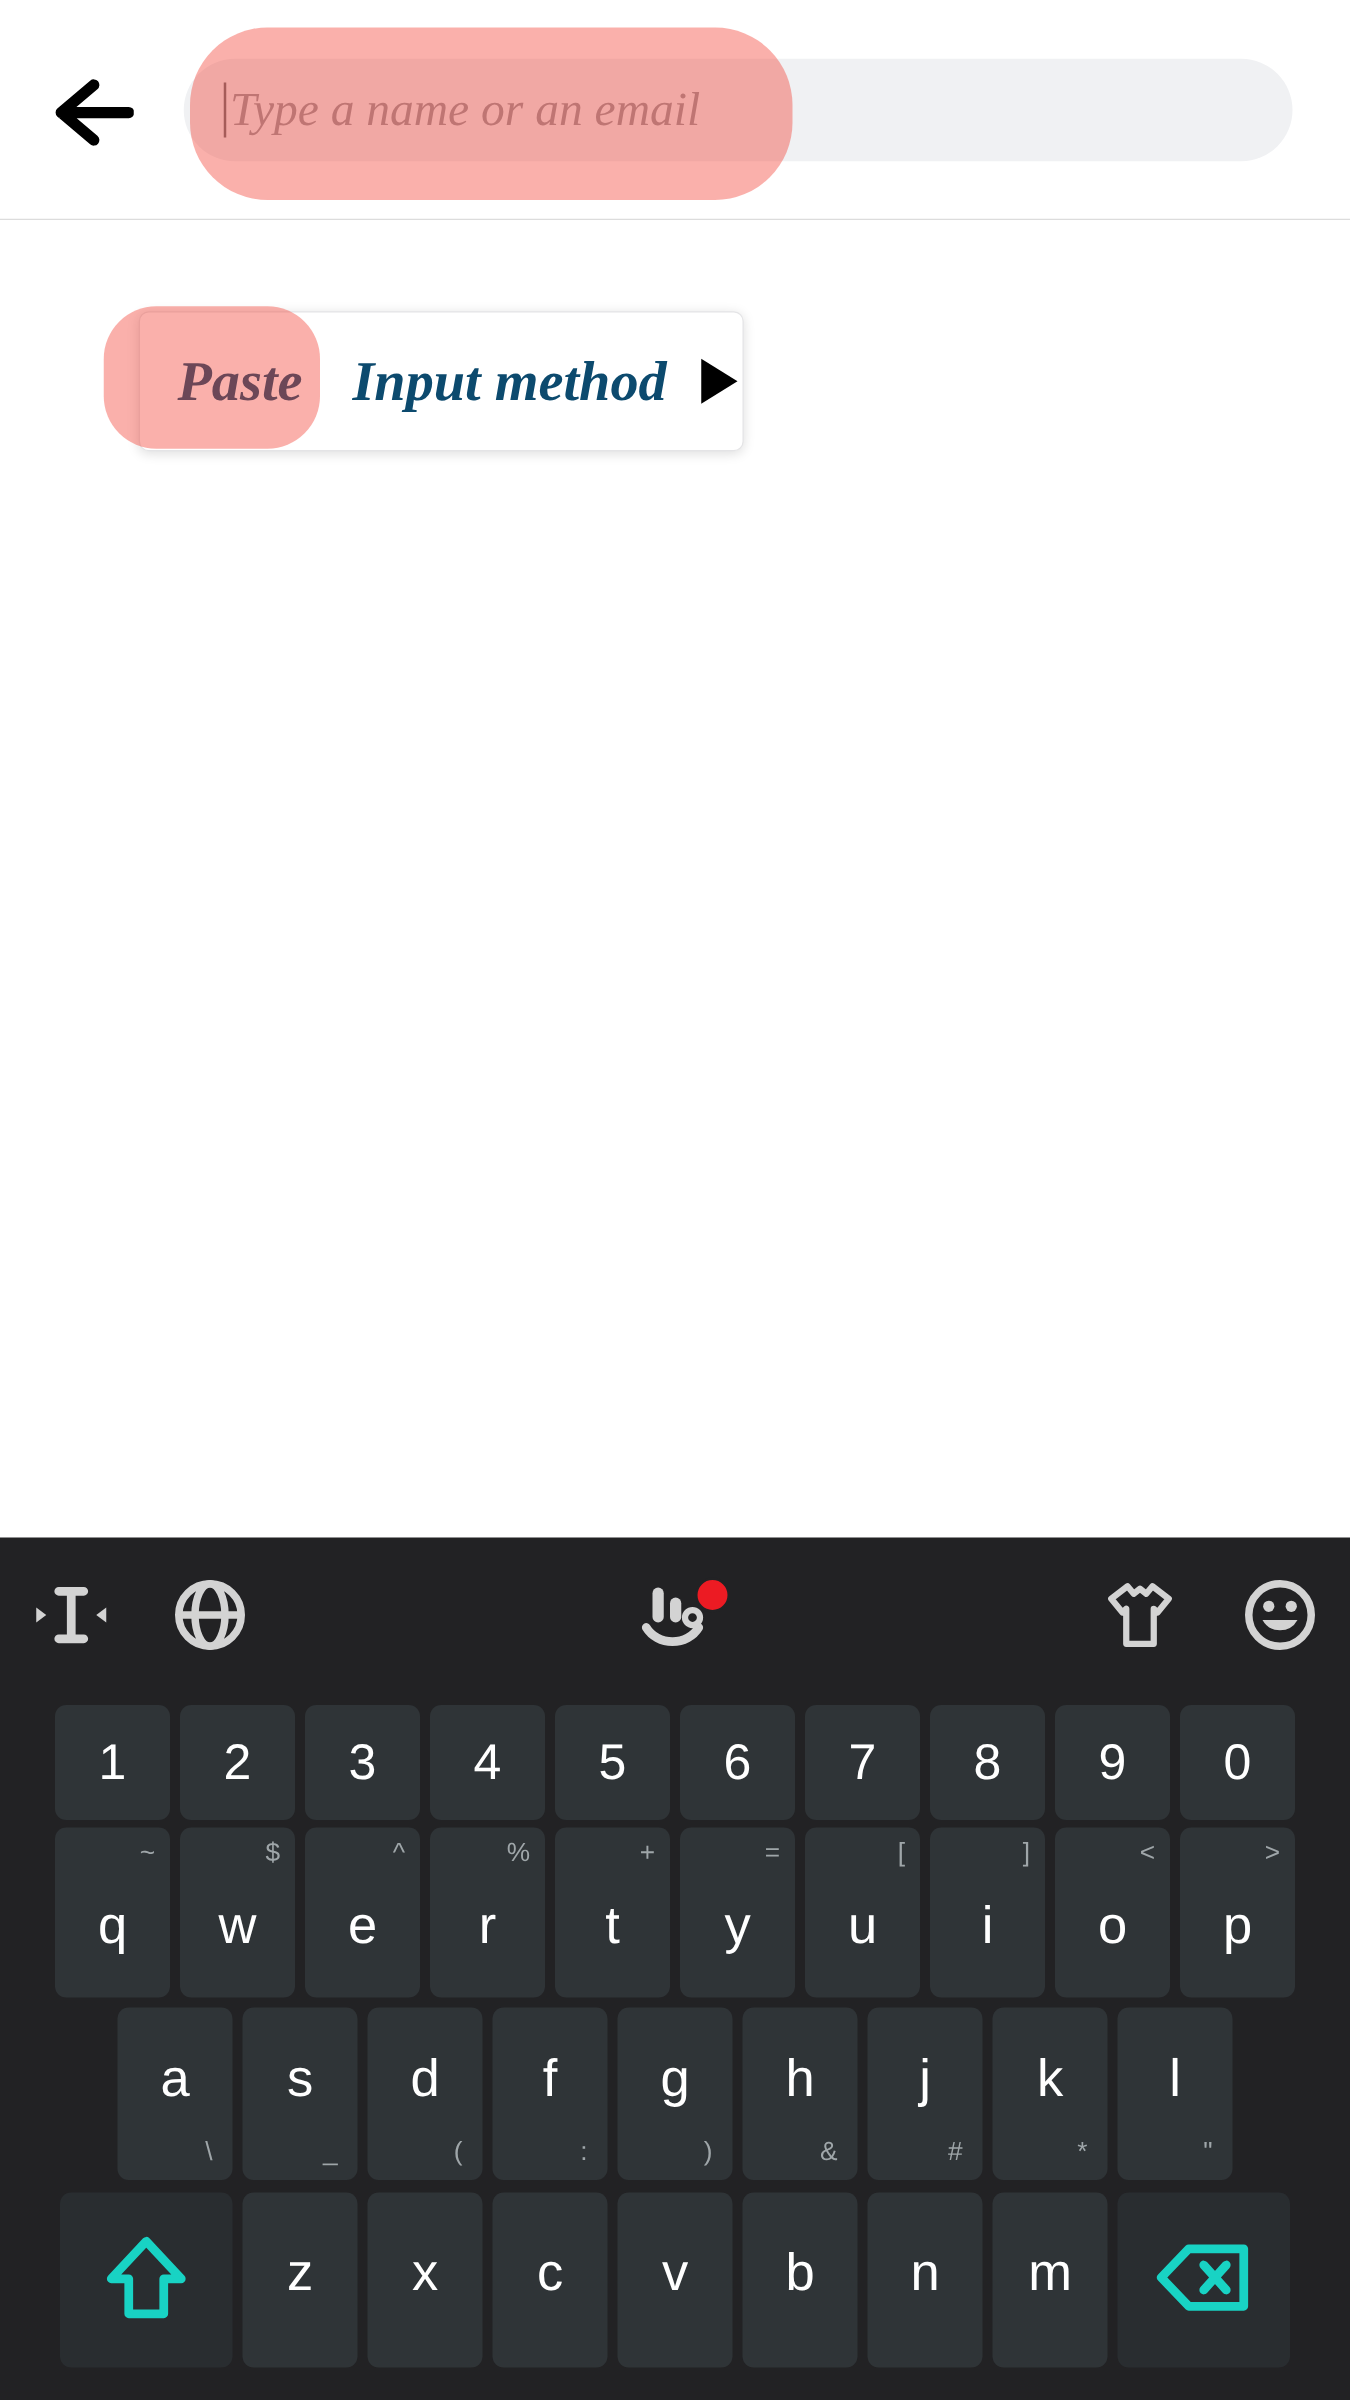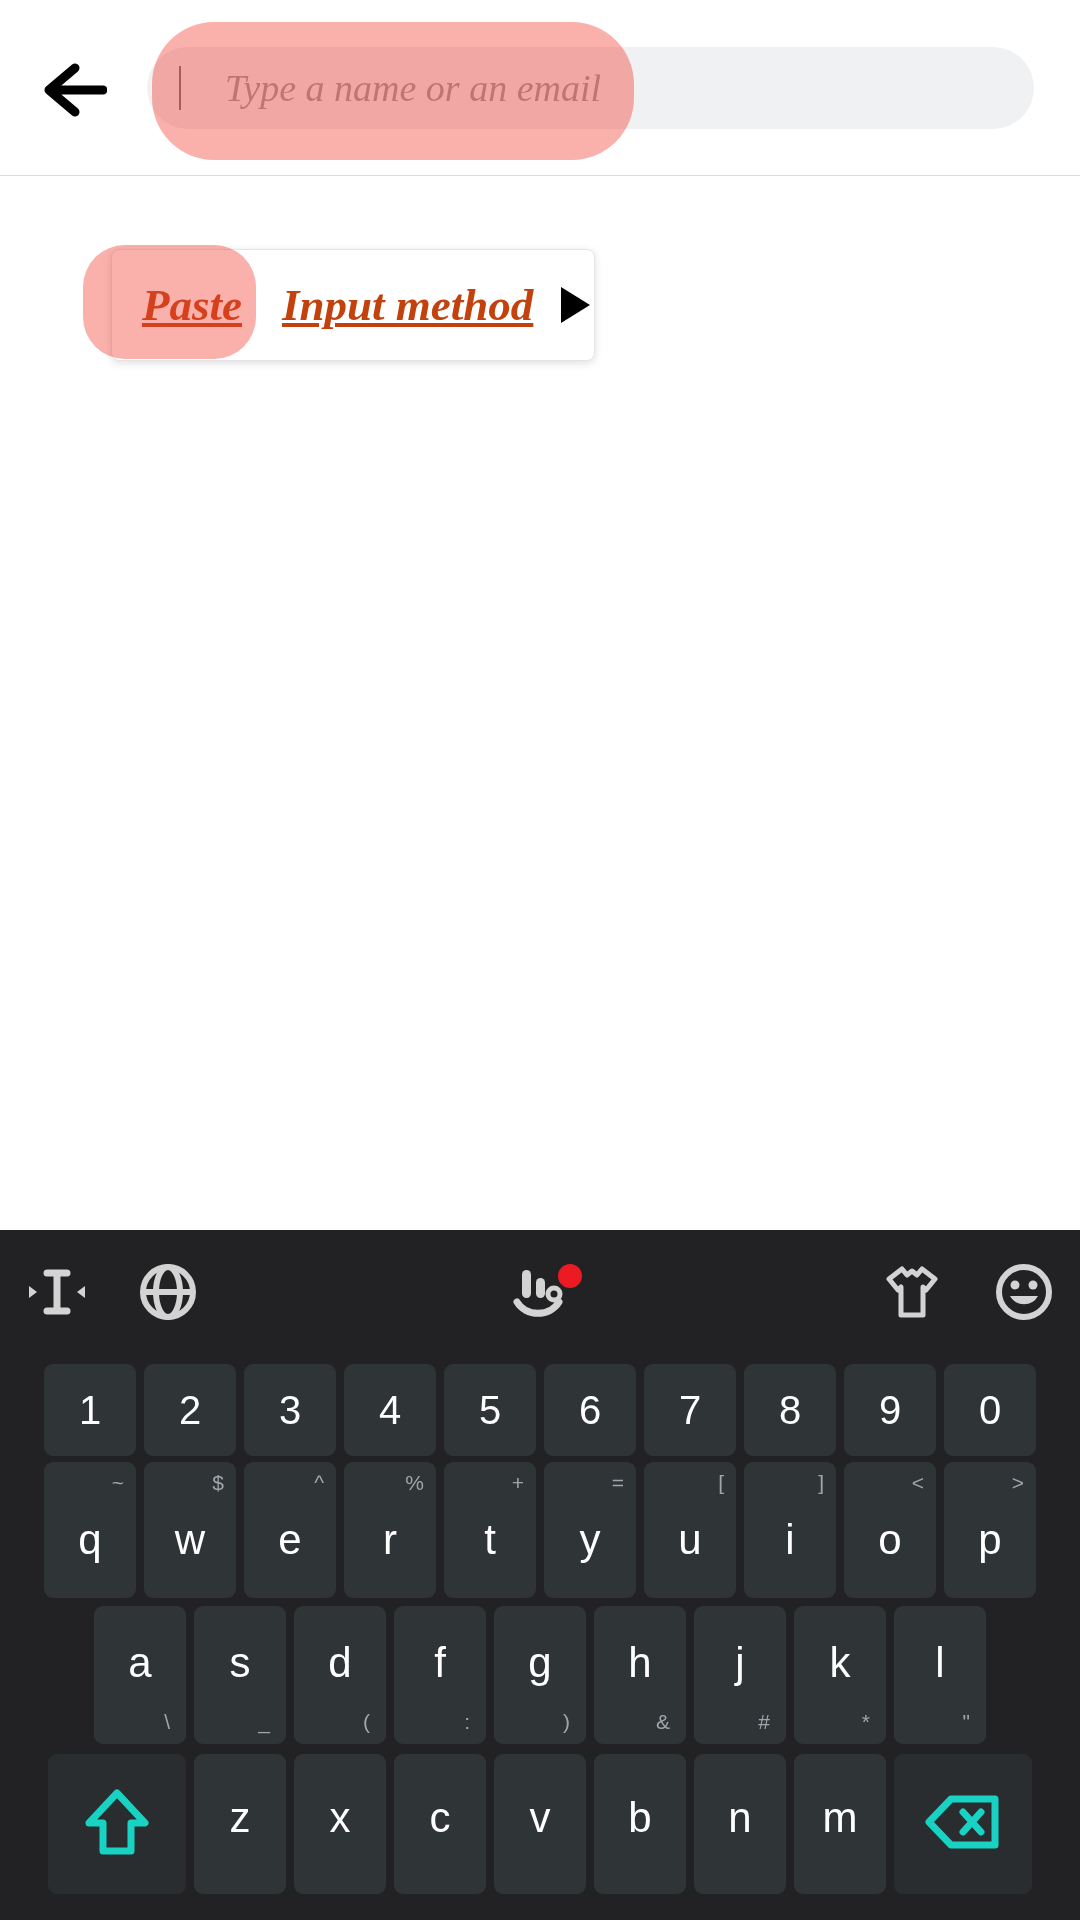--- a/index.html
+++ b/index.html
@@ -48,21 +48,20 @@
   .search-input-text {
     position: absolute;
     left: 32px; top: 0;
     height: 82px;
     display: flex; align-items: center;
     font-family: "Liberation Serif", serif;
     font-style: italic;
     font-size: 38px;
     color: #9a9a9f;
     white-space: nowrap;
-    gap: 41px;
   }
   .caret {
     display: inline-block;
     width: 2px; height: 44px;
     background: #6e6e73;
     margin-right: 3px;
   }
 
   
   .hl-search {
@@ -85,26 +84,25 @@
     box-shadow: 0 2px 9px rgba(0,0,0,0.13);
     display: flex;
     align-items: center;
   }
 
   .ctx-item {
     font-family: "Liberation Serif", serif;
     font-style: italic;
     font-weight: bold;
     font-size: 45px;
-    color: #c2410c;
+    color: #0c4a6e;
     white-space: nowrap;
     display: flex;
     align-items: center;
     height: 100%;
-    text-decoration: underline;
   }
   .ctx-paste { padding: 0 30px 0 30px; }
   .ctx-input-method { padding: 0 22px 0 10px; gap: 24px; }
 
   .ctx-arrow {
     width: 0; height: 0;
     border-left: 29px solid #000000;
     border-top: 18px solid transparent;
     border-bottom: 18px solid transparent;
     margin-left: 4px;

